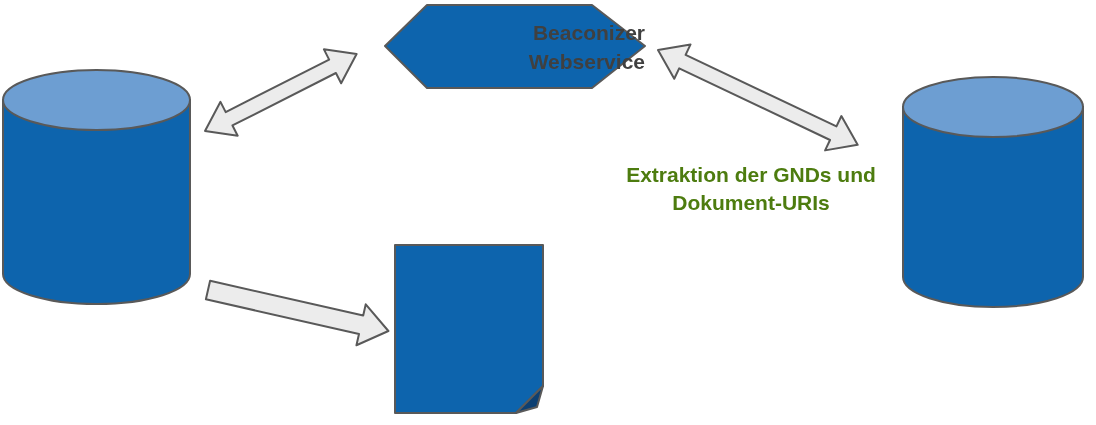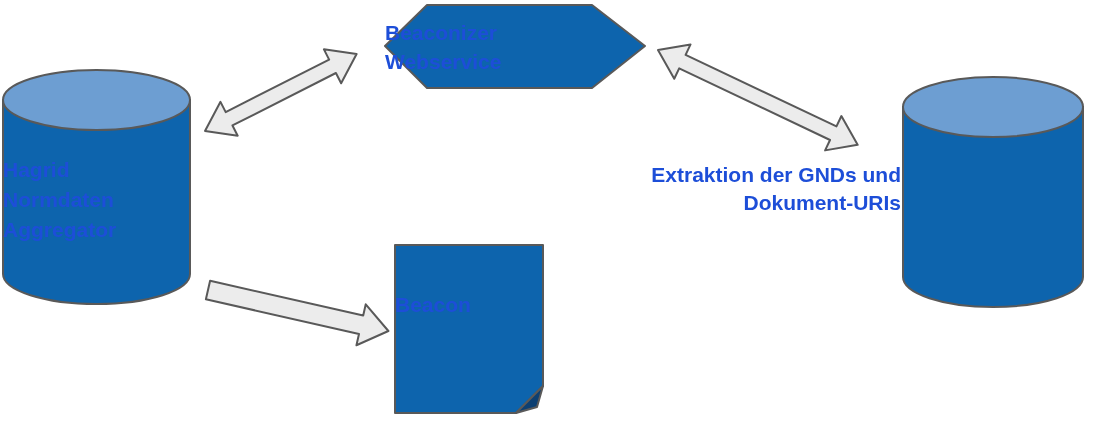--- a/index.html
+++ b/index.html
@@ -8,34 +8,34 @@
     width: 1096px;
     height: 425px;
     background: #ffffff;
     font-family: "Liberation Sans", sans-serif;
     overflow: hidden;
   }
   svg.layer { position: absolute; left: 0; top: 0; width: 1096px; height: 425px; }
   .label {
     position: absolute;
     white-space: pre-line;
-    text-align: left;
+    text-align: right;
     font-weight: bold;
-    color: #1d4ed8;
+    color: #404040;
     font-size: 21px;
     line-height: 30px;
     pointer-events: none;
   }
   .label-hagrid     { left: 3px;   top: 155px; width: 187px; line-height: 30px; }
   .label-beaconizer { left: 385px; top: 18px;  width: 260px; line-height: 29px; }
   .label-beacon     { left: 395px; top: 293px; width: 148px; line-height: 24px; }
   .label-github     { left: 903px; top: 144px; width: 180px; line-height: 28px; }
   .label-annotation {
     left: 601px; top: 161px; width: 300px;
-    color: #1d4ed8; text-align: right; line-height: 28px;
+    color: #4d7c0f; text-align: center; line-height: 28px;
   }
 </style>
 </head>
 <body>
 
 <div class="canvas">
 
   <svg class="layer" viewBox="0 0 1096 425">
 
     <g transform="translate(205,131) rotate(-26.9)">
@@ -63,26 +63,22 @@
       <path d="M 395 245 H 543 V 386 L 516 413 H 395 Z" fill="#0d64ad" stroke="#595959" stroke-width="2" stroke-linejoin="round"></path>
       <path d="M 543 386 L 537 407 L 516 413 Z" fill="#0c3f72" stroke="#595959" stroke-width="2" stroke-linejoin="round"></path>
     </g>
 
     <g>
       <path d="M 903 107 V 277 A 90 30 0 0 0 1083 277 V 107 Z" fill="#0d64ad" stroke="#595959" stroke-width="2"></path>
       <ellipse cx="993" cy="107" rx="90" ry="30" fill="#6d9ed2" stroke="#595959" stroke-width="2"></ellipse>
     </g>
   </svg>
 
-  <div class="label label-hagrid">Hagrid
-Normdaten
-Aggregator</div>
 
   <div class="label label-beaconizer">Beaconizer
 Webservice</div>
 
-  <div class="label label-beacon">Beacon</div>
 
 
   <div class="label label-annotation">Extraktion der GNDs und
 Dokument-URIs</div>
 
 </div>
 
 </body></html>

